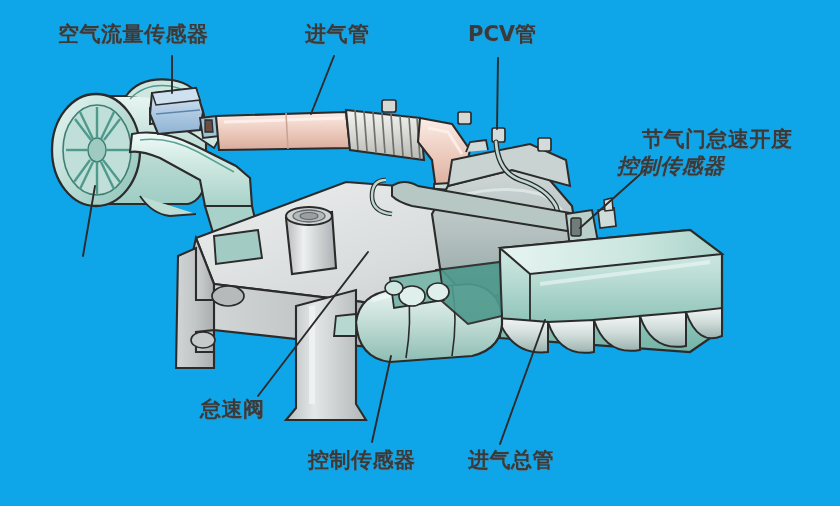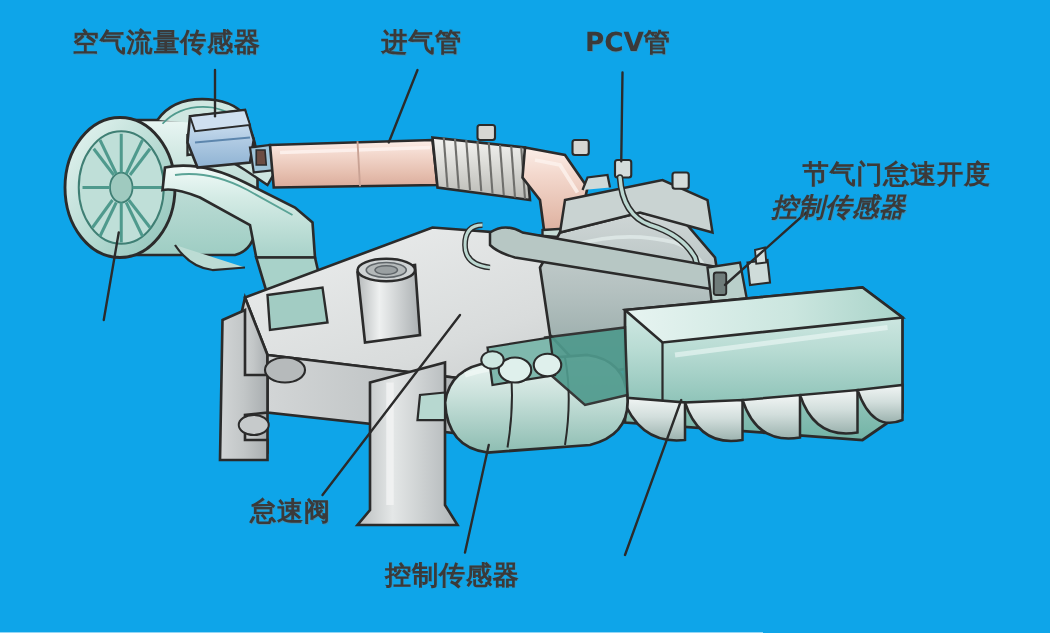--- a/index.html
+++ b/index.html
@@ -294,14 +294,15 @@
   <div class="label label-en" style="left:468px; top:22px;text-align:center;">PCV管</div>
 
   <div class="label" style="left:642px; top:127px;">节气门怠速开度</div>
   <div class="label" style="left:617px; top:154px;font-style:italic;">控制传感器</div>
 
 
   <div class="label" style="left:200px; top:397px;">怠速阀</div>
 
   <div class="label" style="left:308px; top:448px;">控制传感器</div>
 
+  <div class="label" style="left:468px; top:448px;">进气总管</div>
 
 </div>
 
 </body></html>

